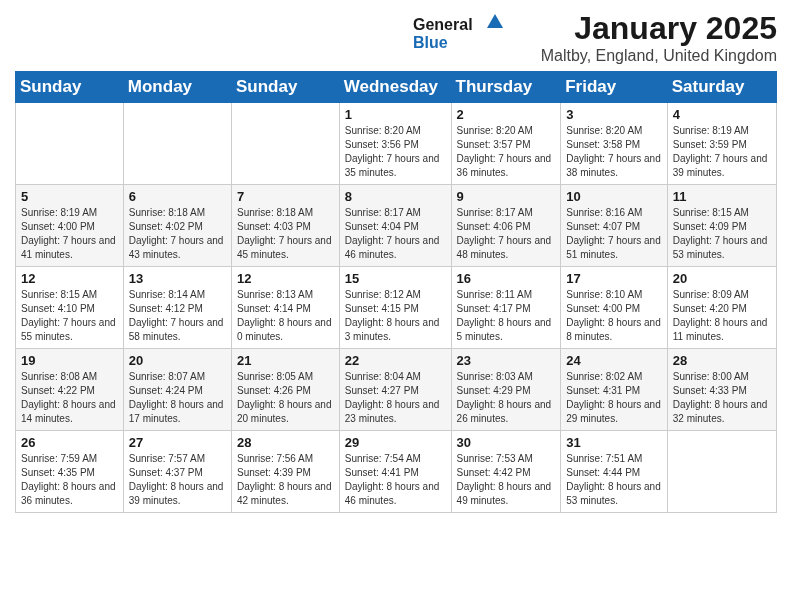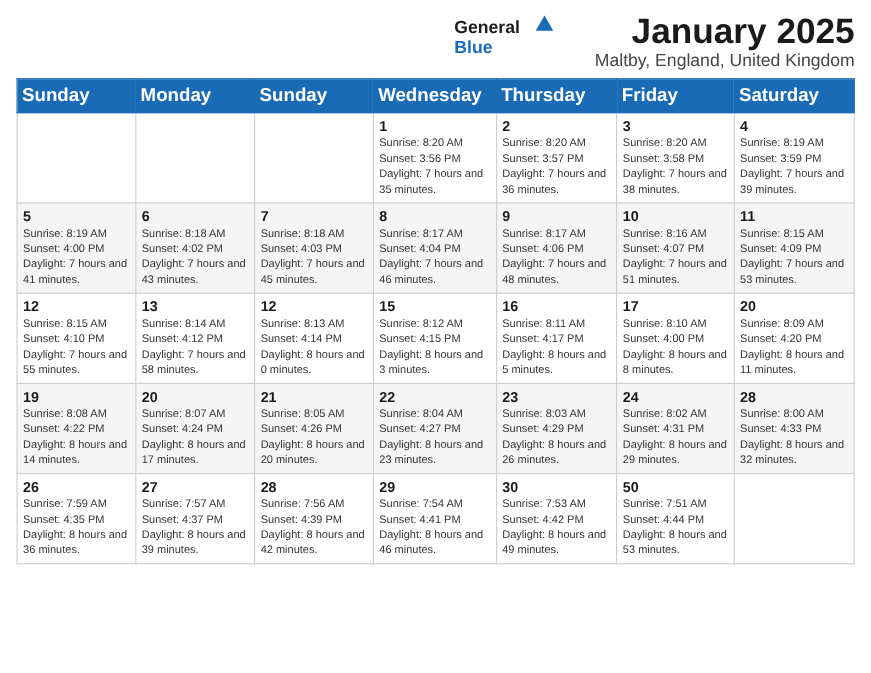--- a/index.html
+++ b/index.html
@@ -301,21 +301,21 @@
 Sunset: 4:41 PM
 Daylight: 8 hours and 46 minutes.</div>
           </td>
           <td>
             <span class="day-num">30</span>
             <div class="day-info">Sunrise: 7:53 AM
 Sunset: 4:42 PM
 Daylight: 8 hours and 49 minutes.</div>
           </td>
           <td>
-            <span class="day-num">50</span>
+            <span class="day-num">31</span>
             <div class="day-info">Sunrise: 7:51 AM
 Sunset: 4:44 PM
 Daylight: 8 hours and 53 minutes.</div>
           </td>
           <td class="empty-cell"></td>
         </tr>
       </tbody>
   </table>
 </div>
 

